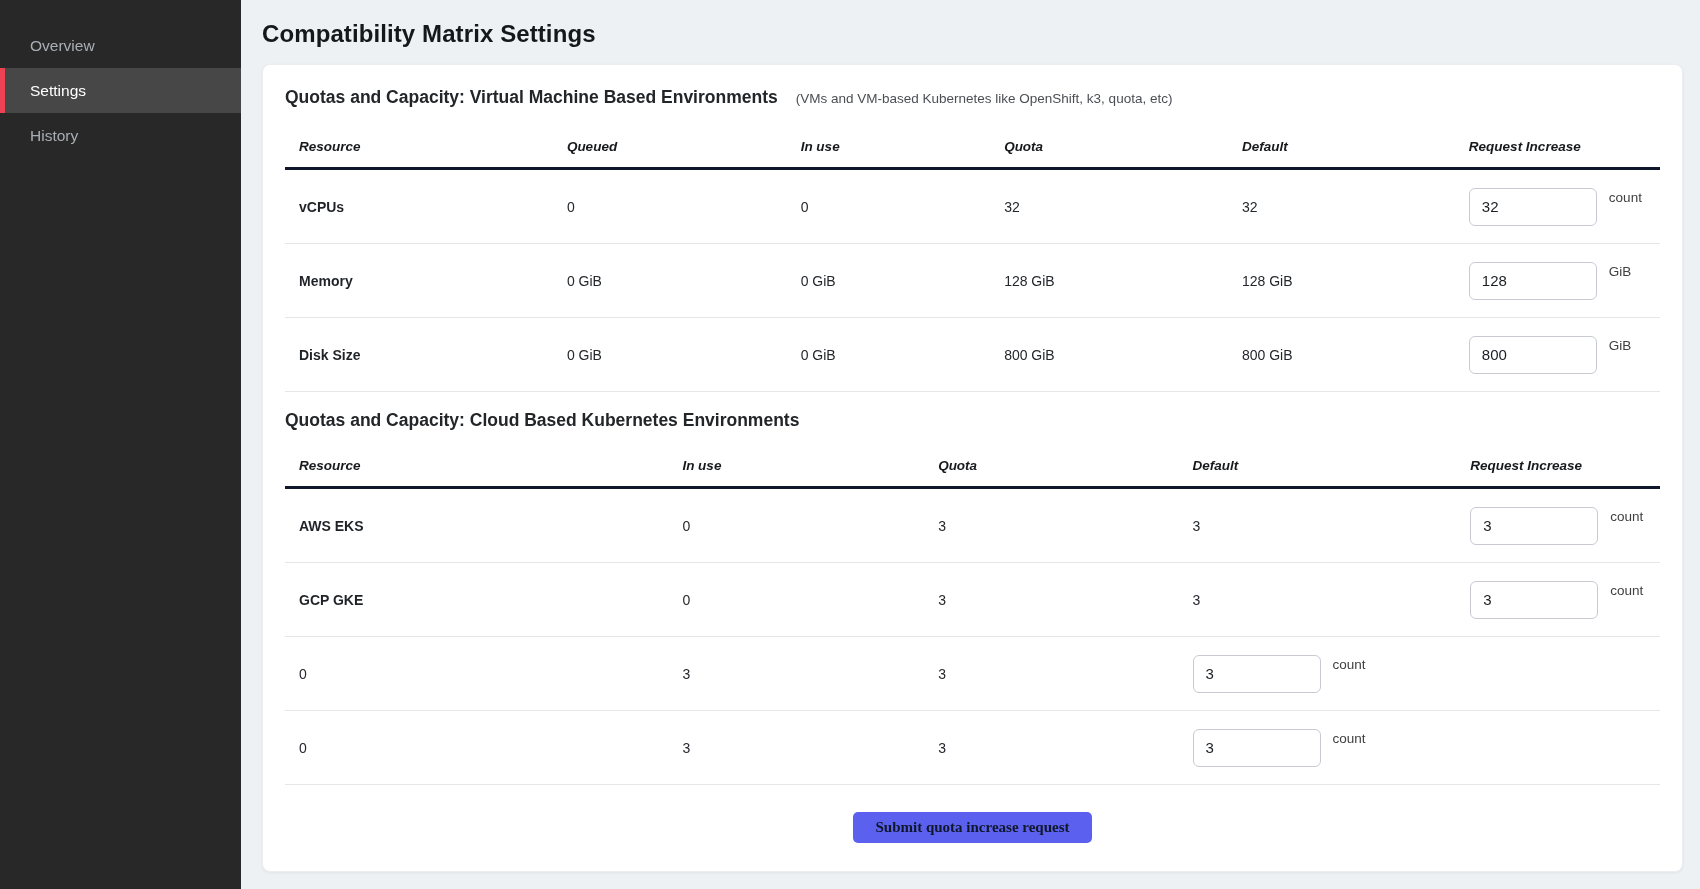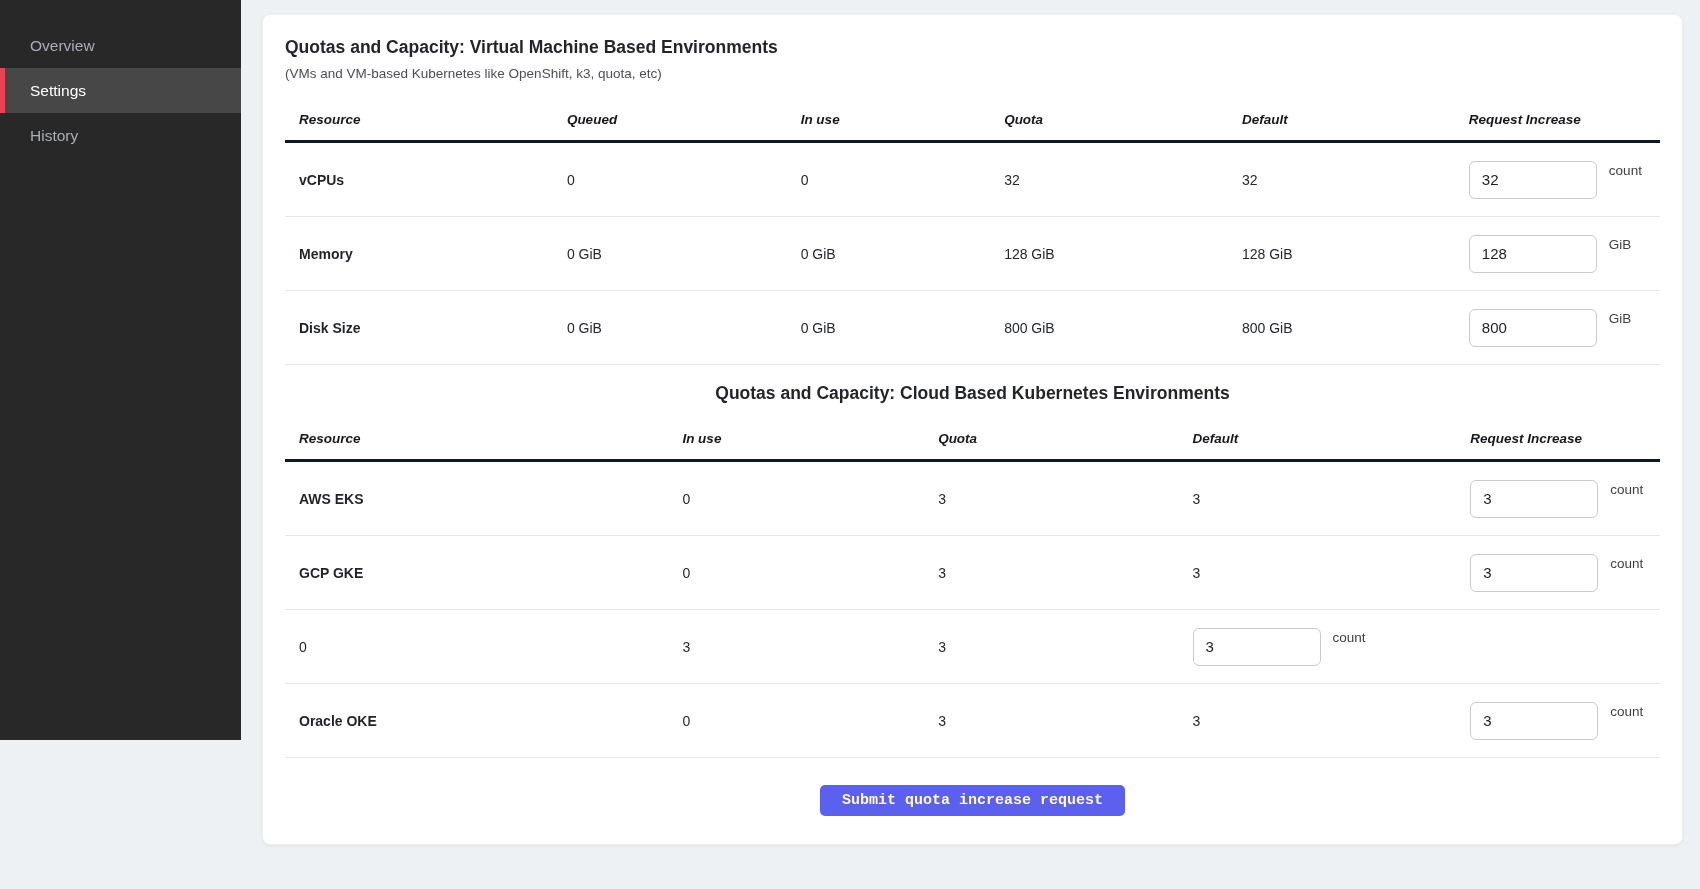--- a/index.html
+++ b/index.html
@@ -6,21 +6,21 @@
   html,body { width:1700px; height:889px; overflow:hidden; }
   body {
     font-family:"Liberation Sans","DejaVu Sans",sans-serif;
     background:#edf1f4;
     display:flex;
     color:#24282d;
   }
 
   
   .sidebar {
-    width:241px; height:740px; flex:0 0 241px;
+    width:241px; height:889px; flex:0 0 241px;
     background:#282828;
     padding-top:23px;
   }
   .side-item {
     height:45px;
     display:flex; align-items:center;
     padding-left:30px;
     font-size:15.5px;
     color:#a9aeb4;
     cursor:pointer;
@@ -44,21 +44,21 @@
   }
   .card {
     background:#ffffff;
     border:1px solid #eceef1;
     border-radius:8px;
     box-shadow:0 1px 3px rgba(16,24,40,.06);
     padding:22px 22px 18px 22px;
     min-height:803px;
   }
 
-  .section-title-row { display:flex; align-items:baseline; gap:8px; margin:0 0 18px 0;flex-direction:column; }
+  .section-title-row { display:flex; align-items:baseline; gap:18px; margin:0 0 18px 0; }
   .section-title { font-size:17.5px; font-weight:700; color:#232629; }
   .section-subtitle { font-size:13.5px; color:#4b4f55; font-weight:400; }
   .section-title-row.second { margin-top:18px; margin-bottom:14px;align-items:center; }
 
   
   .grid-table { width:100%; }
   .trow { display:grid; align-items:center; }
   .t1 .trow { grid-template-columns:20.5% 17% 14.8% 17.3% 16.5% minmax(0,1fr); }
   .t2 .trow { grid-template-columns:28.9% 18.6% 18.5% 20.2% minmax(0,1fr); }
   .trow.thead {
@@ -95,22 +95,22 @@
   }
 
   
   .footer {
     display:flex; justify-content:center;
     padding:27px 0 10px 0;
   }
   .submit-btn {
     border:none;
     background:#5b60ef;
-    color:#fef9c3;
-    font-family:Liberation Mono, monospace;
+    color:#0f172a;
+    font-family:Liberation Serif, serif;
     font-size:15px; font-weight:700;
     padding:0 22px;
     height:31px;
     border-radius:5px;
     cursor:pointer;
   }
 </style>
 </head>
 <body>
 
@@ -120,20 +120,21 @@
   </div>
   <div class="side-item active">
     <span>Settings</span>
   </div>
   <div class="side-item">
     <span>History</span>
   </div>
 </aside>
 
 <main class="main">
+  <h1 class="page-title">Compatibility Matrix Settings</h1>
 
   <div class="card">
 
     <div class="section-title-row">
       <span class="section-title">Quotas and Capacity: Virtual Machine Based Environments</span>
       <span class="section-subtitle">(VMs and VM-based Kubernetes like OpenShift, k3, quota, etc)</span>
     </div>
 
     <div class="grid-table t1">
       <div class="trow thead">
@@ -221,21 +222,20 @@
         <div class="td">0</div>
         <div class="td">3</div>
         <div class="td">3</div>
         <div class="td req-cell">
           <input class="qinput" type="text" value="3" style="">
           <span class="unit">count</span>
         </div>
       </div>
 
       <div class="trow tdata">
-        <div class="td resource">Oracle OKE</div>
         <div class="td">0</div>
         <div class="td">3</div>
         <div class="td">3</div>
         <div class="td req-cell">
           <input class="qinput" type="text" value="3" style="">
           <span class="unit">count</span>
         </div>
       </div>
     </div>
 

